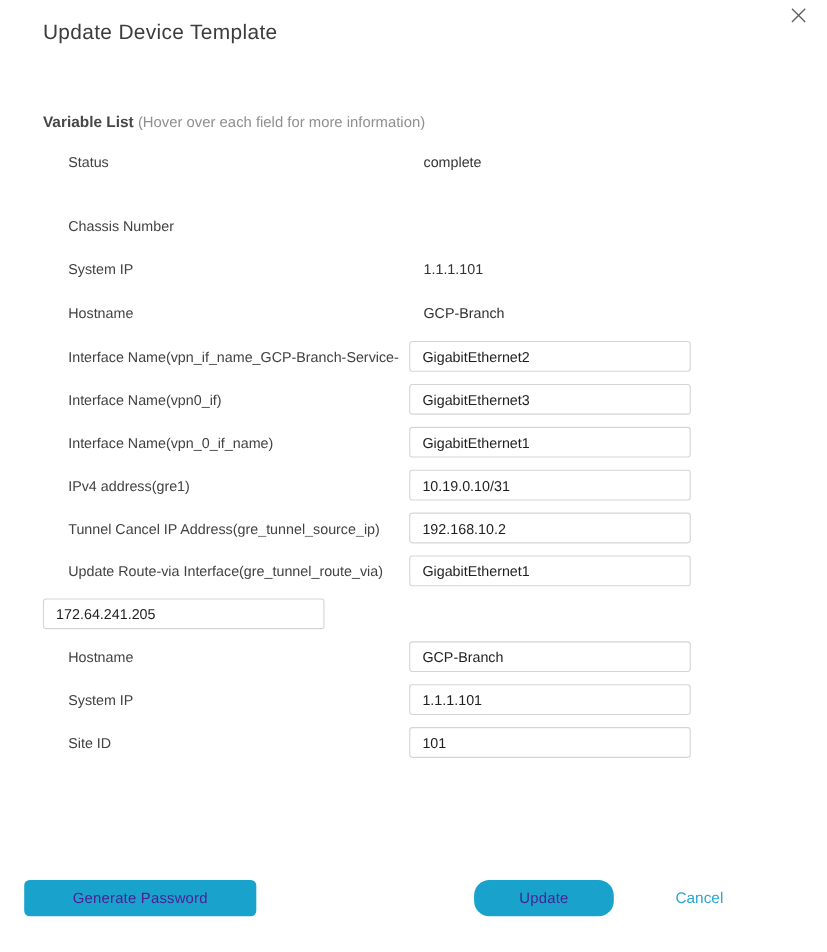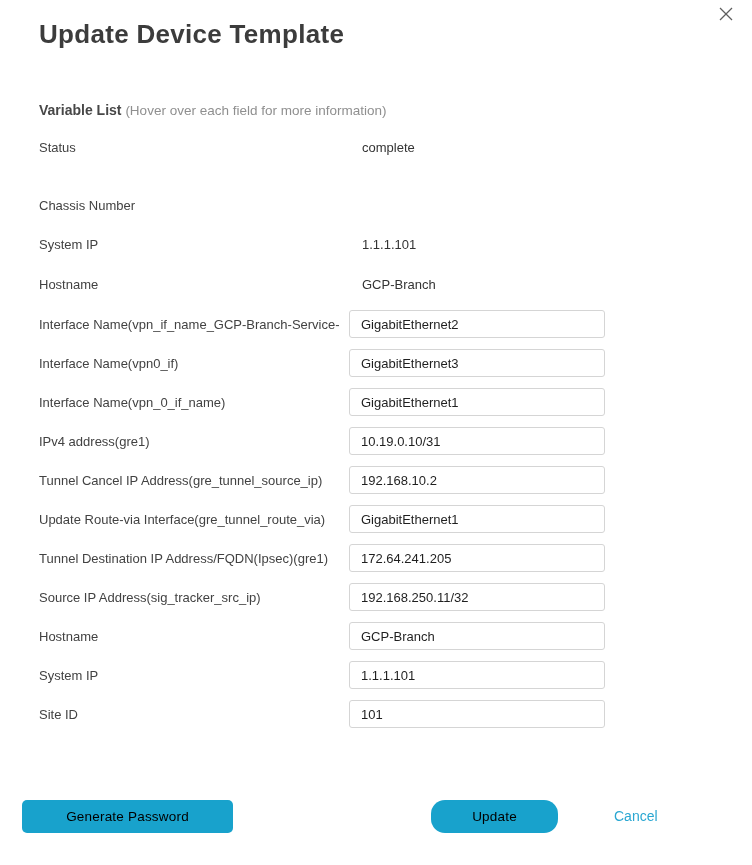--- a/index.html
+++ b/index.html
@@ -13,22 +13,22 @@
   .modal {
     position: relative;
     width: 752px;
     height: 865px;
     background: #ffffff;
   }
   .page-title {
     position: absolute;
     left: 39px;
     top: 19px;
-    font-size: 26px;
-    font-weight: 700;
+    font-size: 19px;
+    font-weight: 400;
     letter-spacing: 0.3px;
     color: #3c3c3c;
     white-space: nowrap;
   }
   .close-btn {
     position: absolute;
     top: 5px;
     right: 17px;
     width: 18px;
     height: 18px;
@@ -62,20 +62,21 @@
     font-size: 13px;
   }
   .static-row:nth-child(2) { margin-top: 43px; }
   .static-row:nth-child(3) { margin-top: 24px; }
   .static-row:nth-child(4) { margin-top: 25px; }
   .field-label {
     flex: 0 0 310px;
     color: #424242;
     white-space: nowrap;
     overflow: hidden;
+    margin-left: 23px;
   }
   .field-value {
     padding-left: 13px;
     color: #333333;
     white-space: nowrap;
   }
 
   .input-rows {
     position: absolute;
     left: 39px;
@@ -108,21 +109,21 @@
     left: 0;
     top: 800px;
     width: 752px;
     height: 33px;
   }
   .btn {
     position: absolute;
     height: 33px;
     border: none;
     border-radius: 5px;
-    color: #000000;
+    color: #4c1d95;
     font-family: "Liberation Sans", "DejaVu Sans", sans-serif;
     font-size: 13.5px;
     letter-spacing: 0.2px;
     cursor: pointer;
   }
   .btn-generate { left: 22px;  width: 211px; }
   .btn-update   { left: 431px; width: 127px; border-radius: 14px; }
   .cancel-link {
     position: absolute;
     left: 614px;
@@ -192,26 +193,21 @@
     </div>
     <div class="input-row">
       <div class="field-label">Tunnel Cancel IP Address(gre_tunnel_source_ip)</div>
       <input class="field-input" type="text" value="192.168.10.2" style="">
     </div>
     <div class="input-row">
       <div class="field-label">Update Route-via Interface(gre_tunnel_route_via)</div>
       <input class="field-input" type="text" value="GigabitEthernet1" style="">
     </div>
     <div class="input-row">
-      <div class="field-label">Tunnel Destination IP Address/FQDN(Ipsec)(gre1)</div>
       <input class="field-input" type="text" value="172.64.241.205" style="">
-    </div>
-    <div class="input-row">
-      <div class="field-label">Source IP Address(sig_tracker_src_ip)</div>
-      <input class="field-input" type="text" value="192.168.250.11/32" style="">
     </div>
     <div class="input-row">
       <div class="field-label">Hostname</div>
       <input class="field-input" type="text" value="GCP-Branch" style="">
     </div>
     <div class="input-row">
       <div class="field-label">System IP</div>
       <input class="field-input" type="text" value="1.1.1.101" style="">
     </div>
     <div class="input-row">

